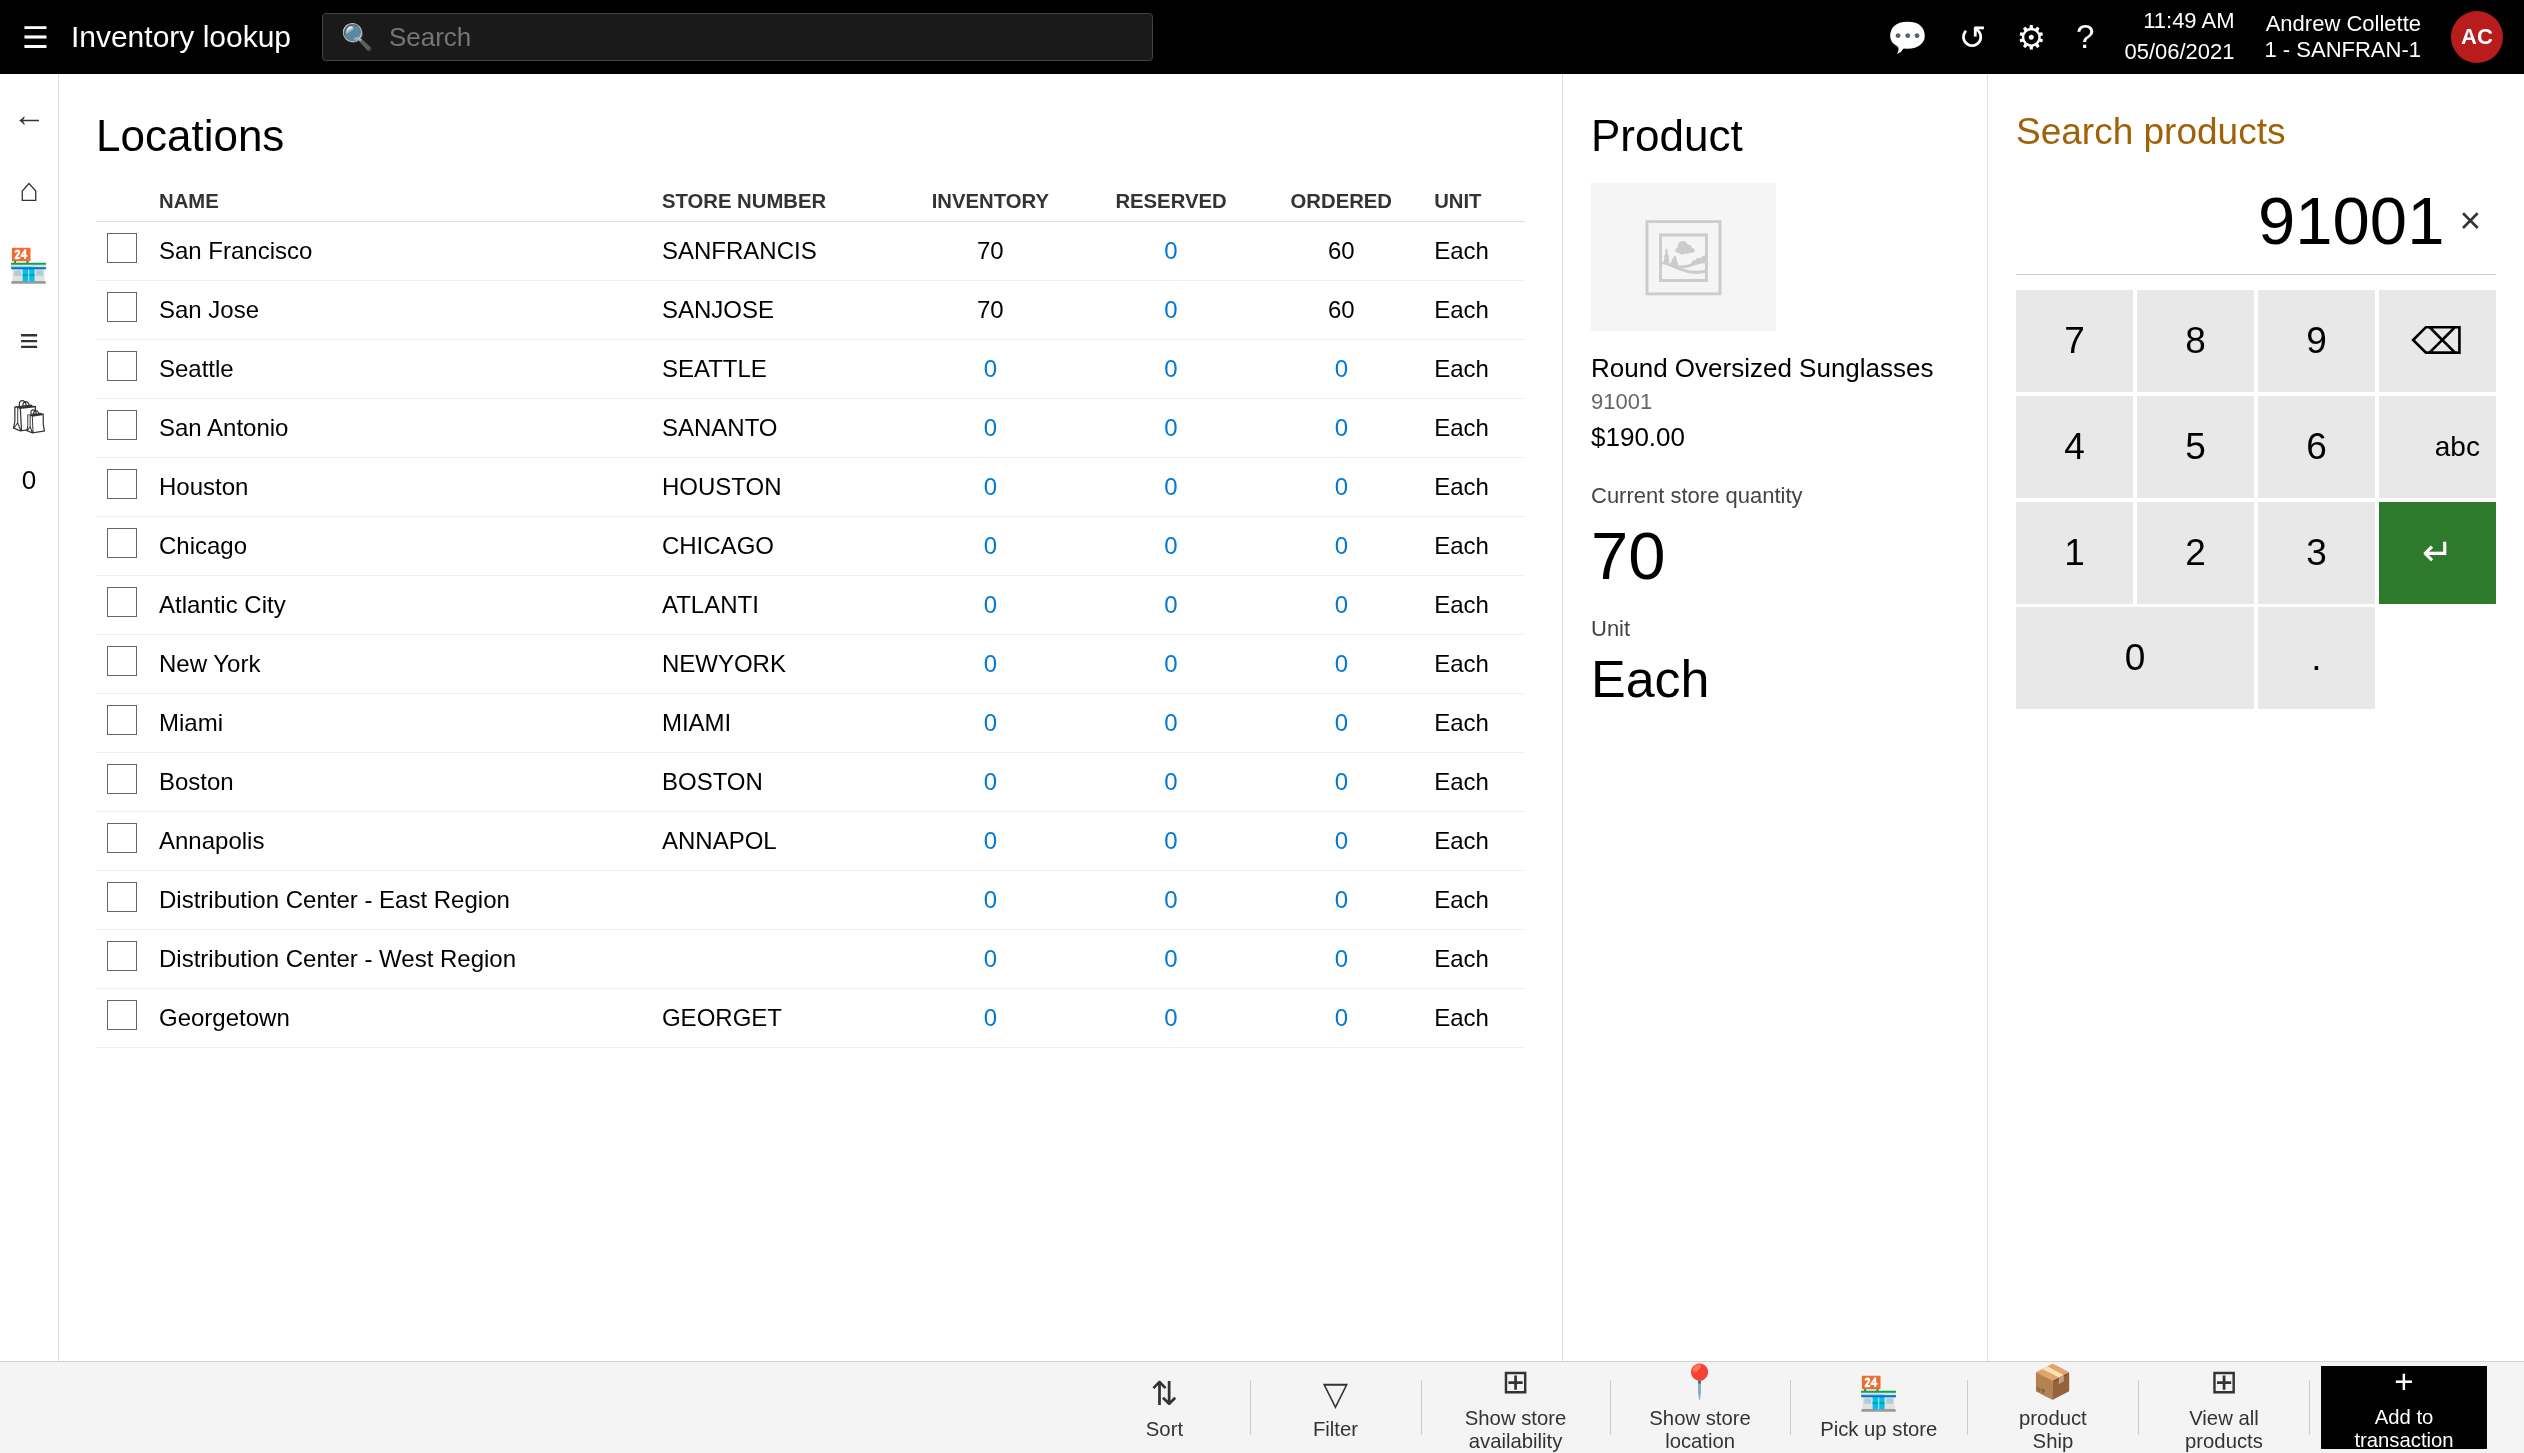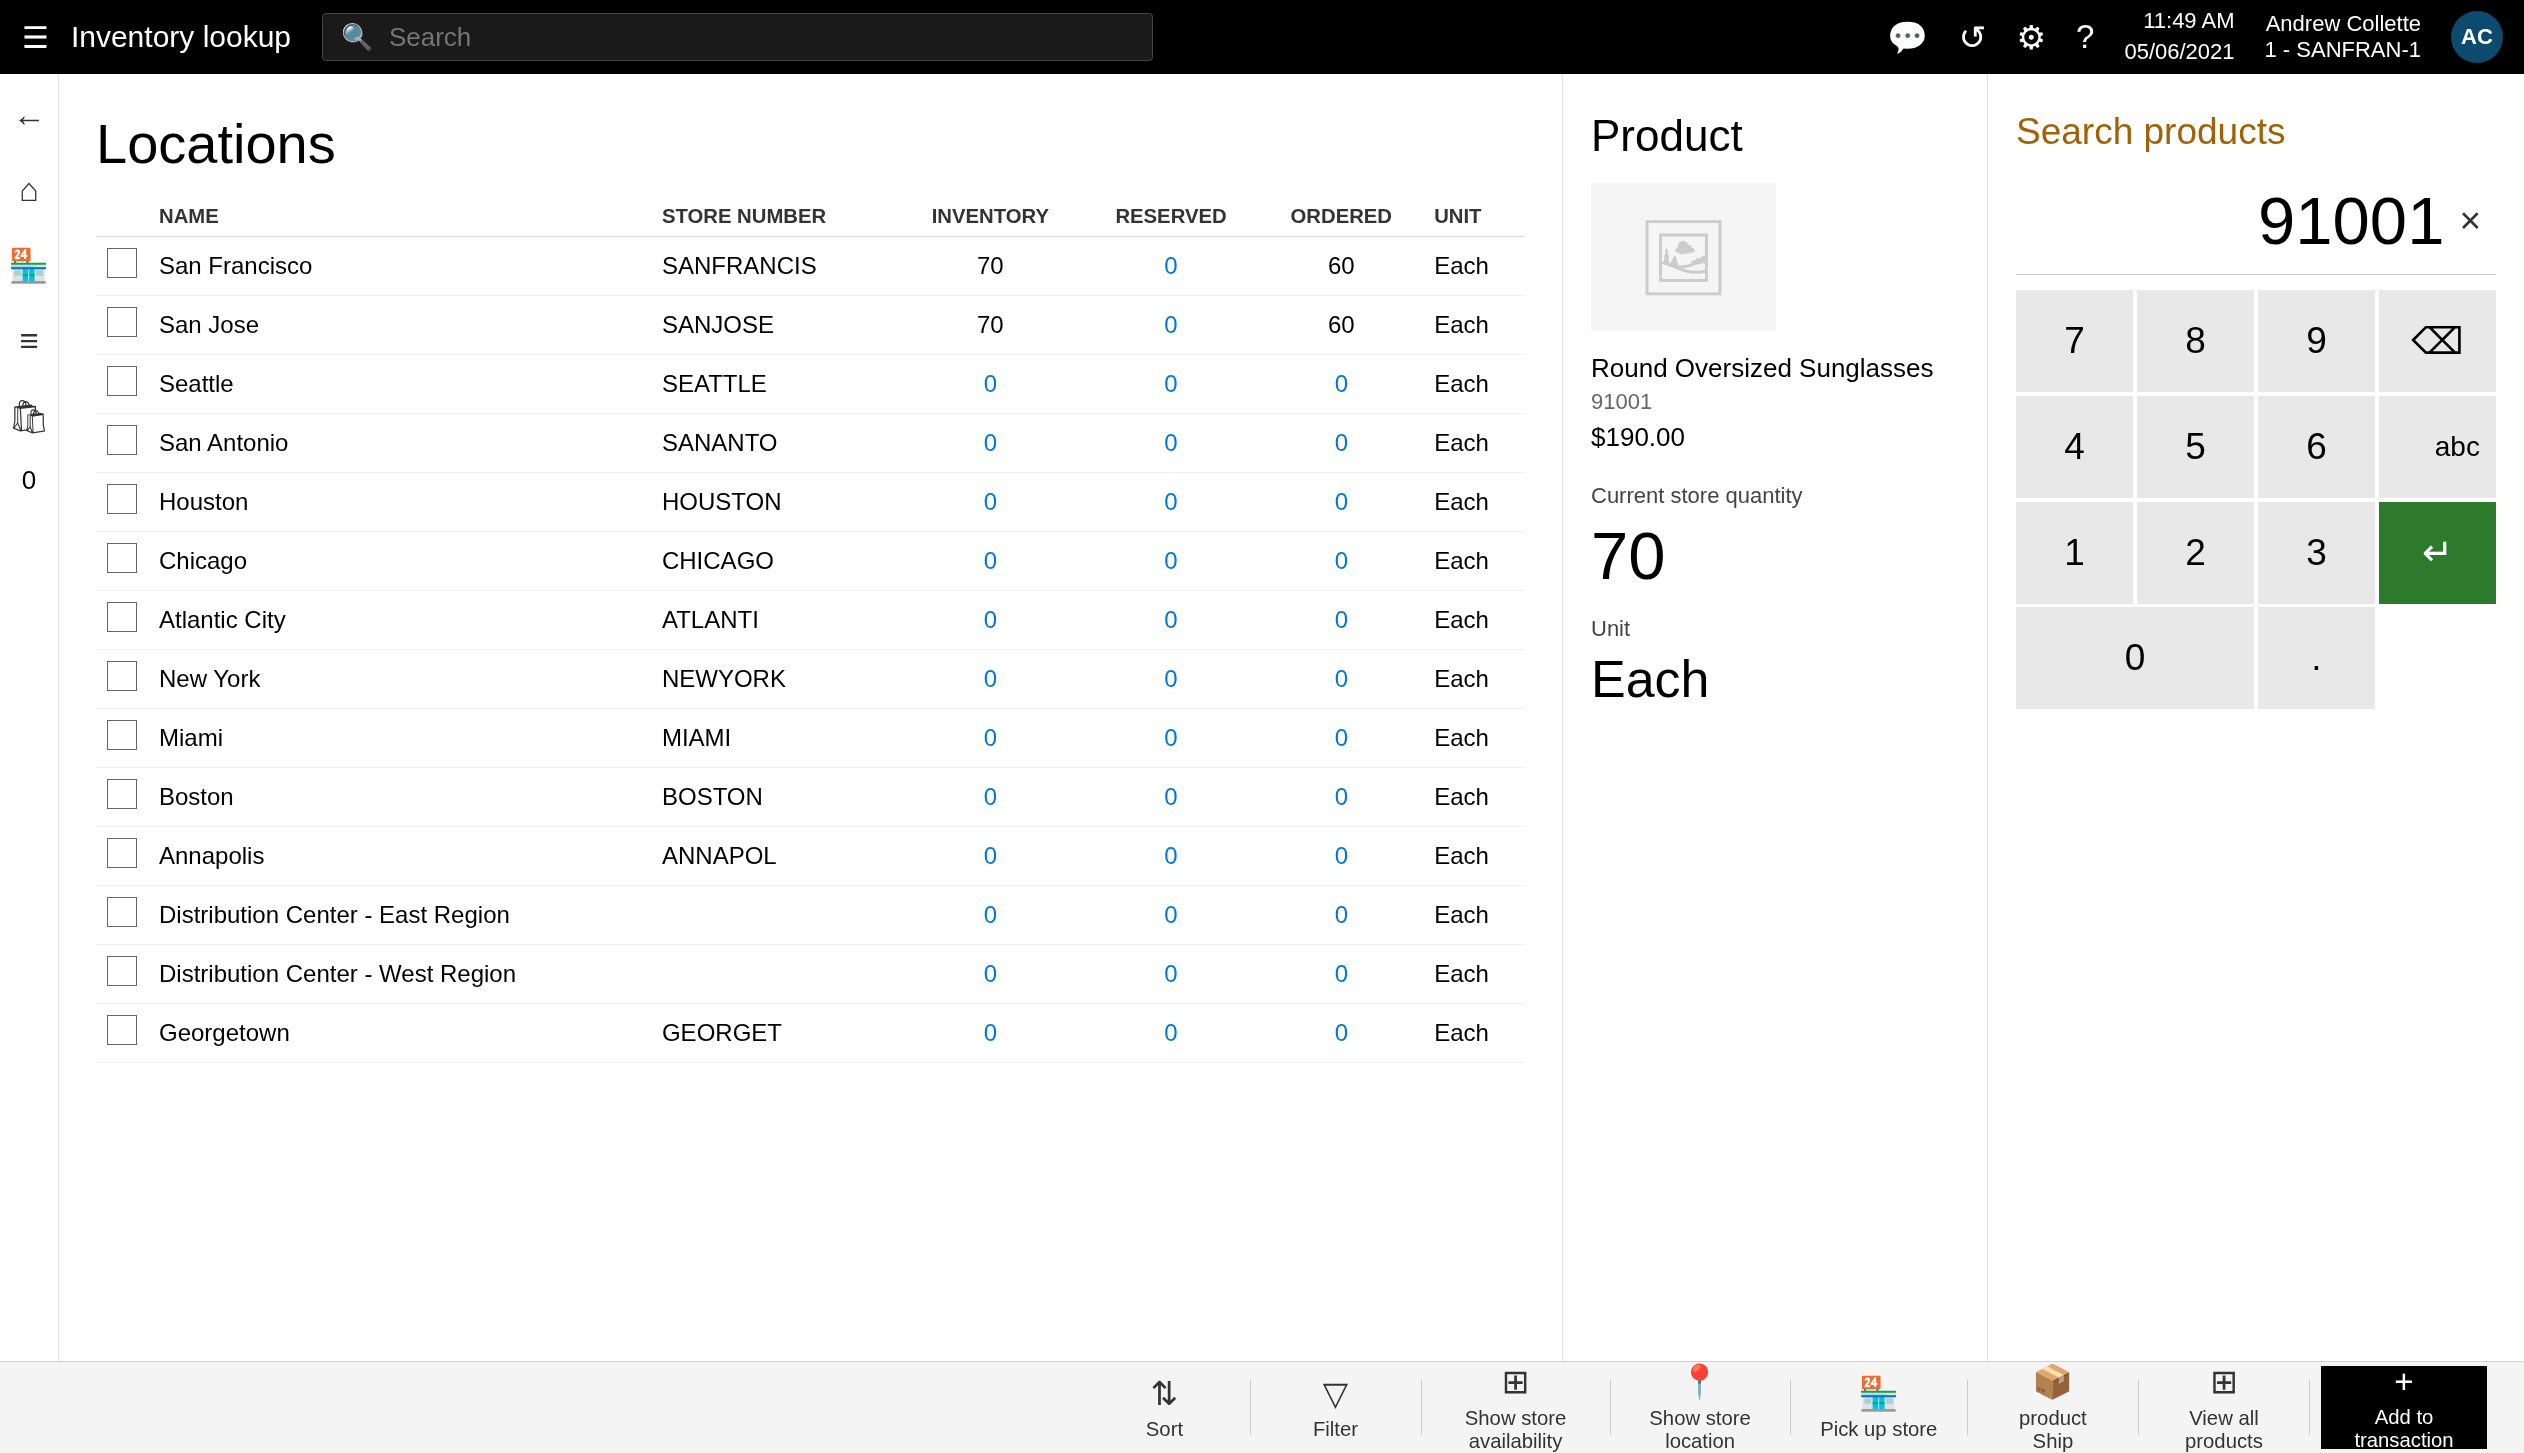--- a/index.html
+++ b/index.html
@@ -17,21 +17,21 @@
       border-radius: 3.7px; padding: 0 18.5px; height: 48px; flex: 1; max-width: 831px; gap: 15px;
     }
     .topbar-search input {
       background: transparent; border: none; outline: none; color: #fff; font-size: 26px; flex: 1;
     }
     .topbar-right { display: flex; align-items: center; gap: 30px; margin-left: auto; }
     .topbar-icon { font-size: 33px; cursor: pointer; }
     .topbar-datetime { text-align: right; font-size: 22px; line-height: 1.4; }
     .topbar-user { font-size: 22px; text-align: right; }
     .topbar-avatar {
-      width: 52px; height: 52px; border-radius: 50%; background: #0c4a6e;
+      width: 52px; height: 52px; border-radius: 50%; background: #b91c1c;
       display: flex; align-items: center; justify-content: center; font-size: 22px; font-weight: bold;
     }
 
     
     .sidebar {
       position: absolute; left: 0; top: 74px; bottom: 92px; width: 59px;
       background: #fff; border-right: 0.9px solid #e0e0e0;
       display: flex; flex-direction: column; align-items: center; padding-top: 15px; gap: 22px;
     }
     .sidebar-icon { font-size: 33px; cursor: pointer; color: #333; padding: 7.4px; }
@@ -42,21 +42,21 @@
     
     .main-content {
       position: absolute; left: 59px; top: 74px; right: 0; bottom: 92px;
       display: flex;
     }
 
     
     .locations-panel {
       flex: 1; padding: 37px 37px 18.5px; overflow-y: auto; border-right: 0.9px solid #e0e0e0;
     }
-    .locations-title { font-size: 56px; font-weight: 300; margin-bottom: 22px; }
+    .locations-title { font-size: 44px; font-weight: 300; margin-bottom: 22px; }
     .locations-table { width: 100%; border-collapse: collapse; }
     .locations-table th {
       text-align: left; font-size: 20.3px; font-weight: 600; color: #333;
       padding: 7.4px 11px; border-bottom: 0.9px solid #ddd; text-transform: uppercase;
     }
     .locations-table td { padding: 11px 11px; font-size: 24px; border-bottom: 0.9px solid #f0f0f0; }
     .locations-table .col-num { text-align: center; }
     .col-check { width: 46px; }
     .checkbox {
       width: 30px; height: 30px; border: 1.8px solid #666; display: inline-block; cursor: pointer;

